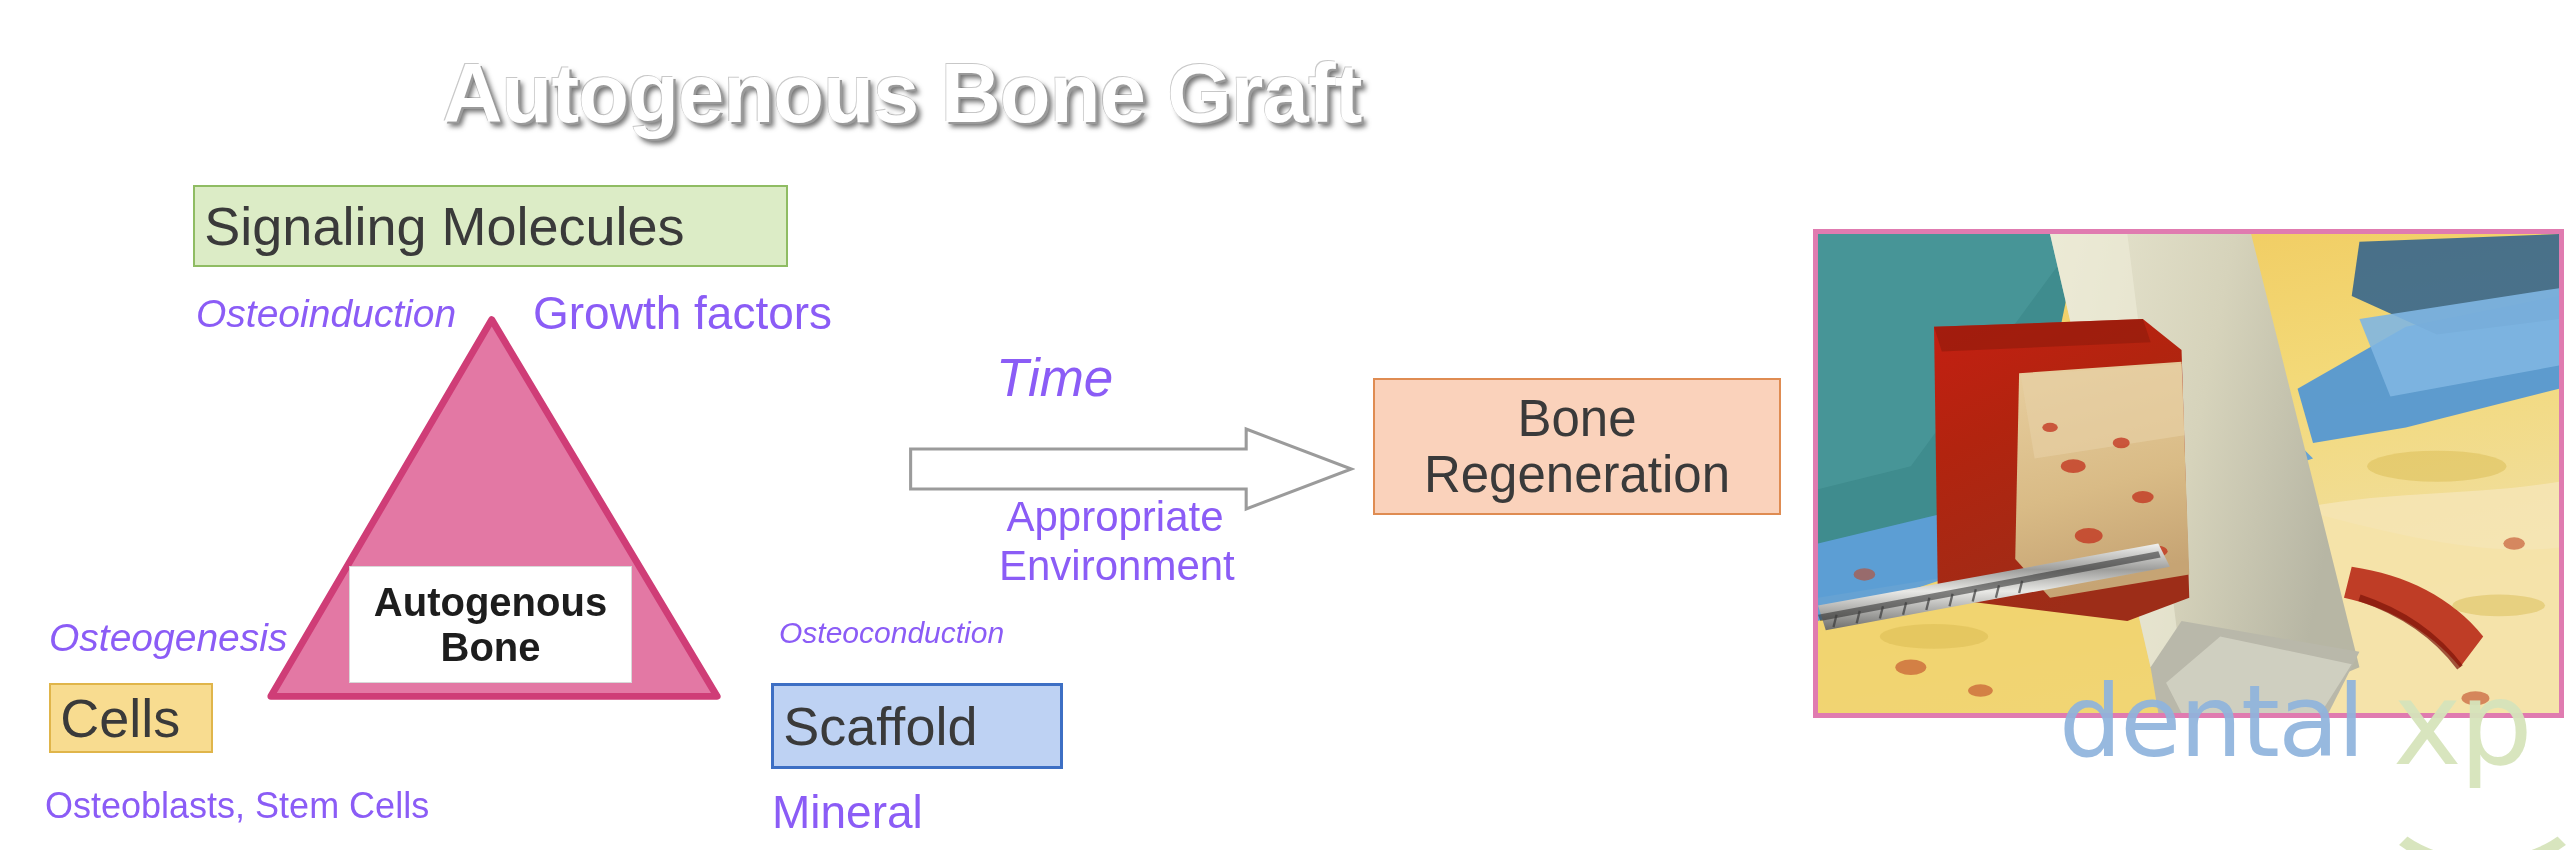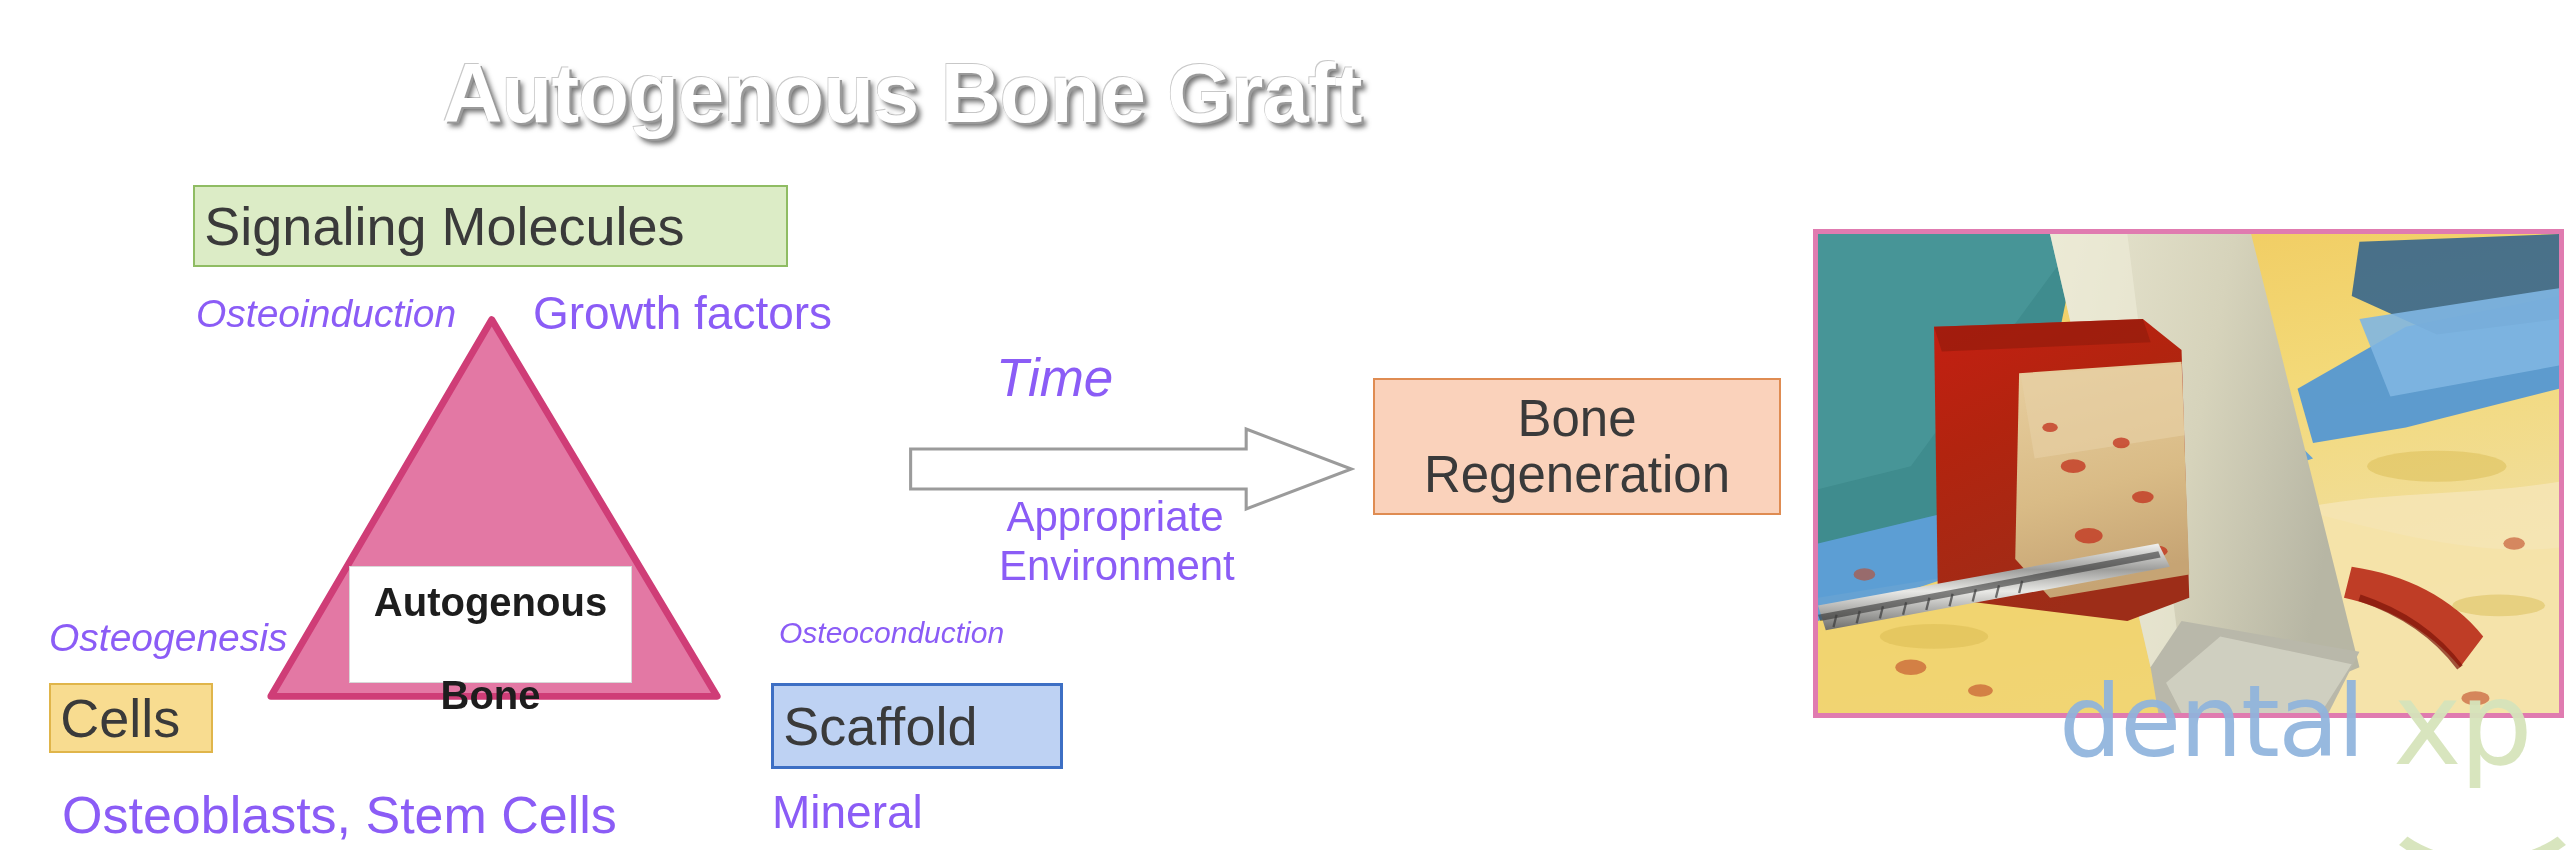--- a/index.html
+++ b/index.html
@@ -89,21 +89,21 @@
   .lbl {
     color: #8b5cf6;
     white-space: nowrap;
   }
   .italic { font-style: italic; }
 
   #osteoinduction { left: 196px;  top: 292px;  font-size: 39px; }
   #growth-factors { left: 533px;  top: 286px;  font-size: 46px; }
   #osteogenesis   { left: 49px;   top: 616px;  font-size: 39px; }
   #osteoconduction{ left: 772px; top: 616px;  font-size: 30px; margin-left: 7px; }
-  #osteoblasts    { left: 45px;   top: 785px; font-size: 52px; margin-left: 17px; }
+  #osteoblasts    { left: 45px;   top: 785px; font-size: 36px; }
   #mineral        { left: 772px; top: 785px; font-size: 46px; }
 
   #time-label {
     left: 996px; top: 347px;
     font-size: 53px;
   }
   #env-label {
     left: 960px; top: 493px;
     font-size: 42px;
     line-height: 1.16;
@@ -130,21 +130,21 @@
     display: flex;
     flex-direction: column;
     align-items: center;
     justify-content: center;
     font-size: 40px;
     font-weight: bold;
     color: #1d1d1d;
     line-height: 1.12;
     z-index: 4;
   }
-  #bone-core span { display: block; margin-top: 48px; }
+  #bone-core span { display: block; }
 
   
   #time-arrow {
     left: 907px; top: 426px;
     width: 448px; height: 86px;
   }
   #time-arrow svg { display: block; }
 
   
   #photo-frame {

